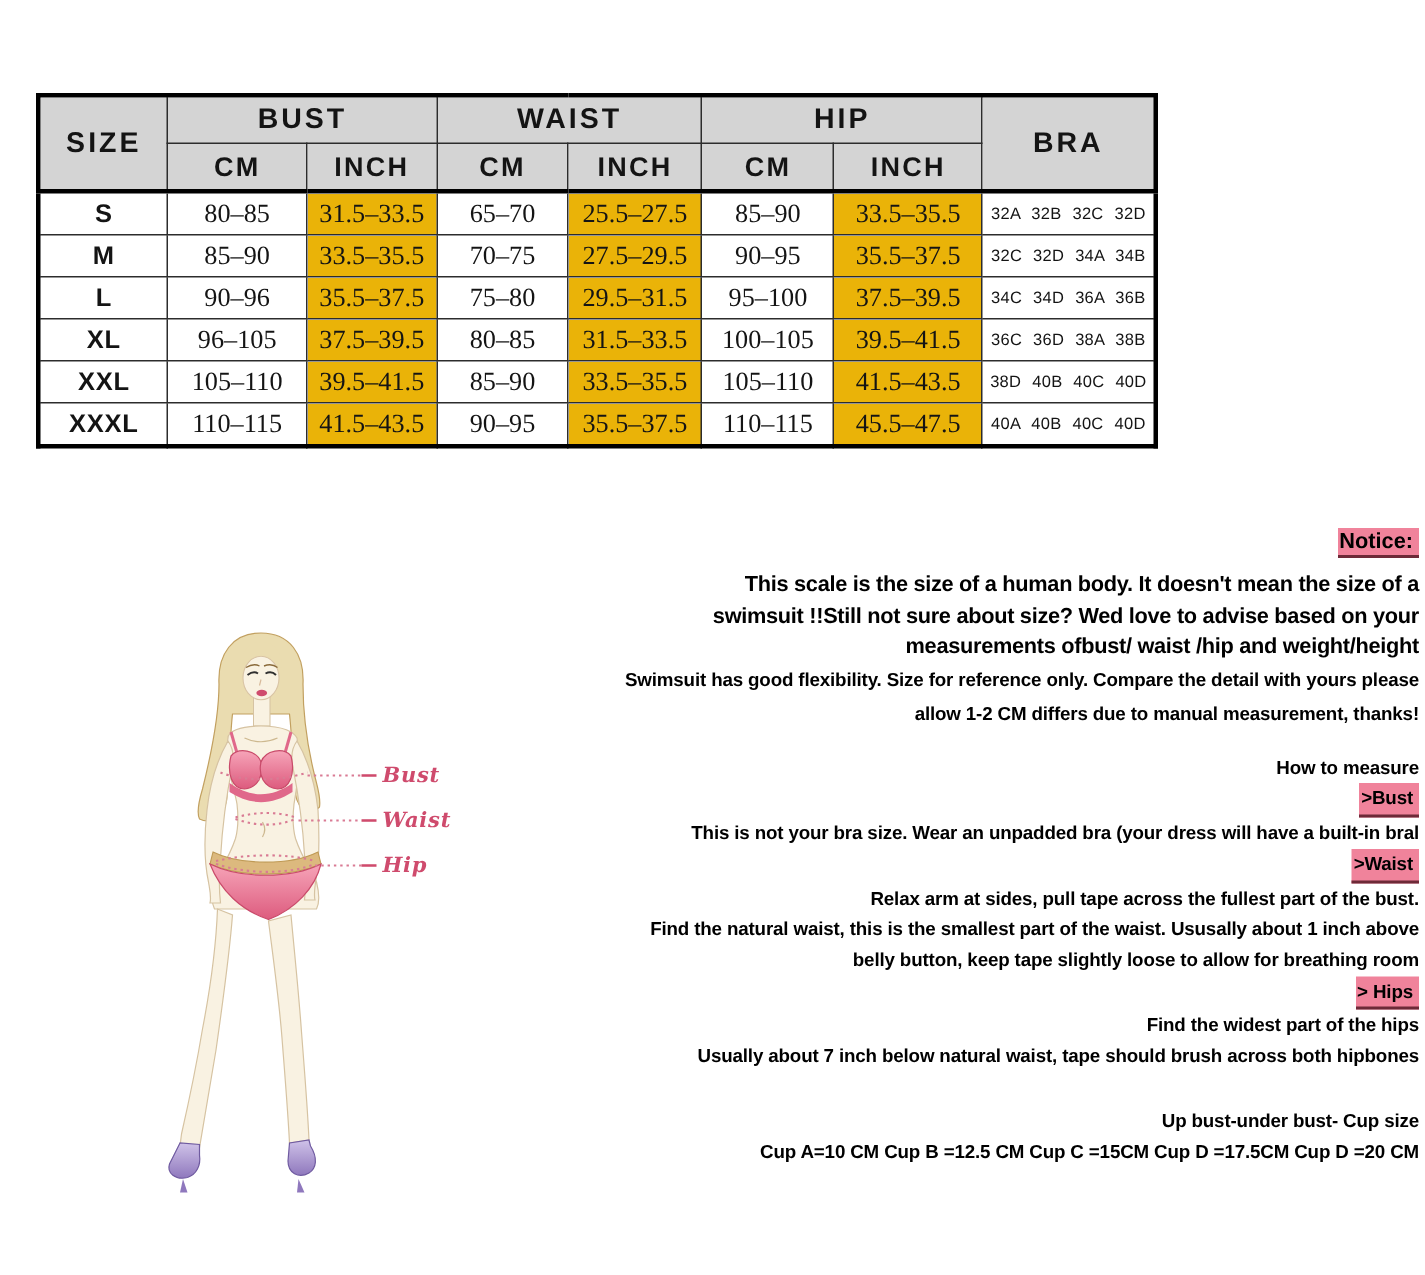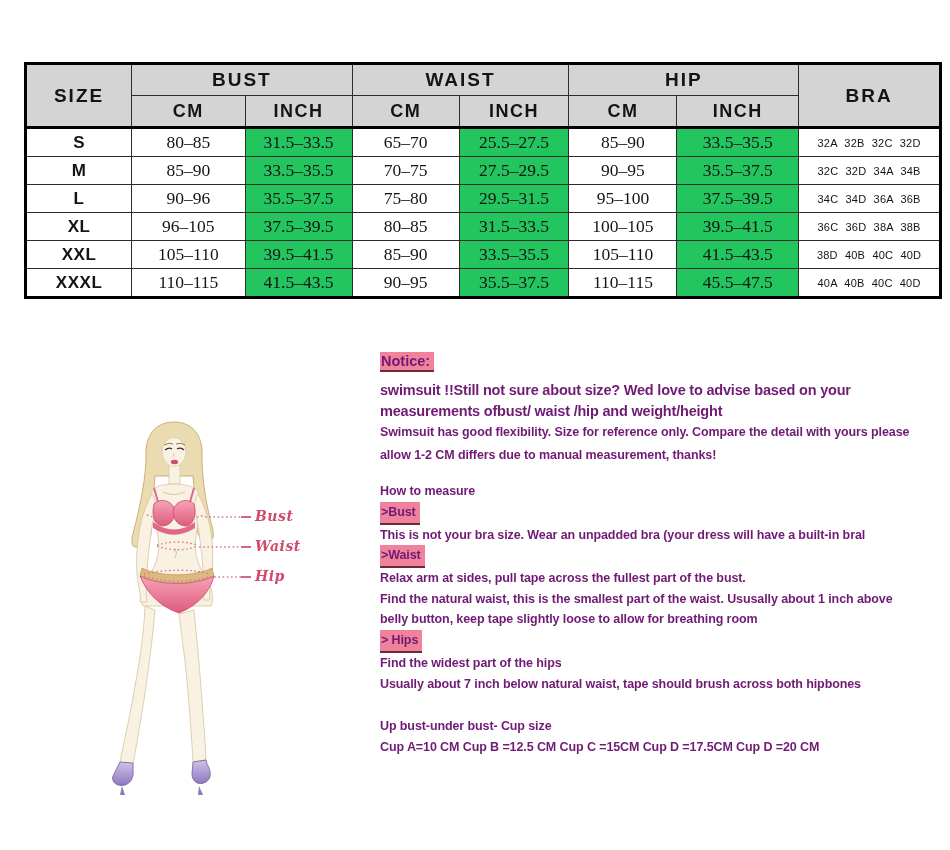--- a/index.html
+++ b/index.html
@@ -1,31 +1,31 @@
 <!DOCTYPE html>
 <html><head>
 <meta charset="utf-8">
 <style>
   html,body{margin:0;padding:0;}
   body{width:950px;height:850px;background:#fff;position:relative;font-family:"Liberation Sans",sans-serif;}
   .page{position:absolute;inset:0;background:#fff;overflow:hidden;}
 
   
-  .size-table{position:absolute;left:24px;top:62px;width:918px;border-collapse:collapse;table-layout:fixed;border:3px solid #000;background:#fff;}
+  .size-table{position:absolute;left:24px;top:62px;width:748px;border-collapse:collapse;table-layout:fixed;border:3px solid #000;background:#fff;}
   .size-table th,.size-table td{border:1px solid #2c2c2c;text-align:center;vertical-align:middle;padding:0;overflow:hidden;}
   .size-table thead th{background:#d4d4d4;color:#141414;font-weight:600;font-size:19px;letter-spacing:2px;height:30px;font-family:"Liberation Sans",sans-serif;}
   .size-table thead tr.subhead th{font-size:18px;letter-spacing:1.5px;}
   .size-table thead tr.subhead th,.size-table thead th.span2{border-bottom:3px solid #000;}
   .size-table tbody td{height:27px;font-family:"Liberation Serif",serif;font-size:17.5px;color:#141414;}
   .size-table td.size-cell{font-family:"Liberation Sans",sans-serif;font-weight:bold;font-size:17px;letter-spacing:.5px;}
-  .size-table td.inch{background:#22c55e;margin-top:41px;}
+  .size-table td.inch{background:#eab308;margin-top:41px;}
   .size-table td.bra-cell{font-family:"Liberation Sans",sans-serif;font-size:11px;letter-spacing:.2px;word-spacing:4px;white-space:nowrap;}
 
   
-  .info{position:absolute;left:380px;top:352px;width:566px;color:#701a75;}
+  .info{position:absolute;left:380px;top:352px;width:566px;color:#000000;text-align:right;}
   .hl{display:inline-block;background:#f0839b;border-bottom:2px solid #6d2a38;padding:0 4px 0 1px;}
   .h-notice{font:bold 14.5px/18px "Liberation Sans",sans-serif;margin-bottom:8px;}
   .n-line{font:bold 14.5px/20.6px "Liberation Sans",sans-serif;letter-spacing:-.2px;white-space:nowrap;}
   .flex-note{margin-top:0;}
   .f-line{font:bold 12.5px/23px "Liberation Sans",sans-serif;letter-spacing:-.1px;white-space:nowrap;}
   .measure{margin-top:14px;}
   .m-line{font:bold 12.5px/20.7px "Liberation Sans",sans-serif;letter-spacing:-.1px;white-space:nowrap;}
   .cup{margin-top:22px;}
 
   
@@ -213,20 +213,21 @@
       <text class="fig-label" x="160" y="133">Waist</text>
       <text class="fig-label" x="160" y="163">Hip</text>
     </svg>
   </div>
 
   <div class="info">
 
     <div class="h-notice">
       <span class="hl">Notice:</span>
     </div>
+    <div class="n-line">This scale is the size of a human body. It doesn't mean the size of a</div>
     <div class="n-line">swimsuit !!Still not sure about size? Wed love to advise based on your</div>
     <div class="n-line">measurements ofbust/ waist /hip and weight/height</div>
 
     <div class="flex-note">
       <div class="f-line">Swimsuit has good flexibility. Size for reference only. Compare the detail with yours please</div>
       <div class="f-line">allow 1-2 CM differs due to manual measurement, thanks!</div>
     </div>
 
     <div class="measure">
       <div class="m-line">How to measure</div>

